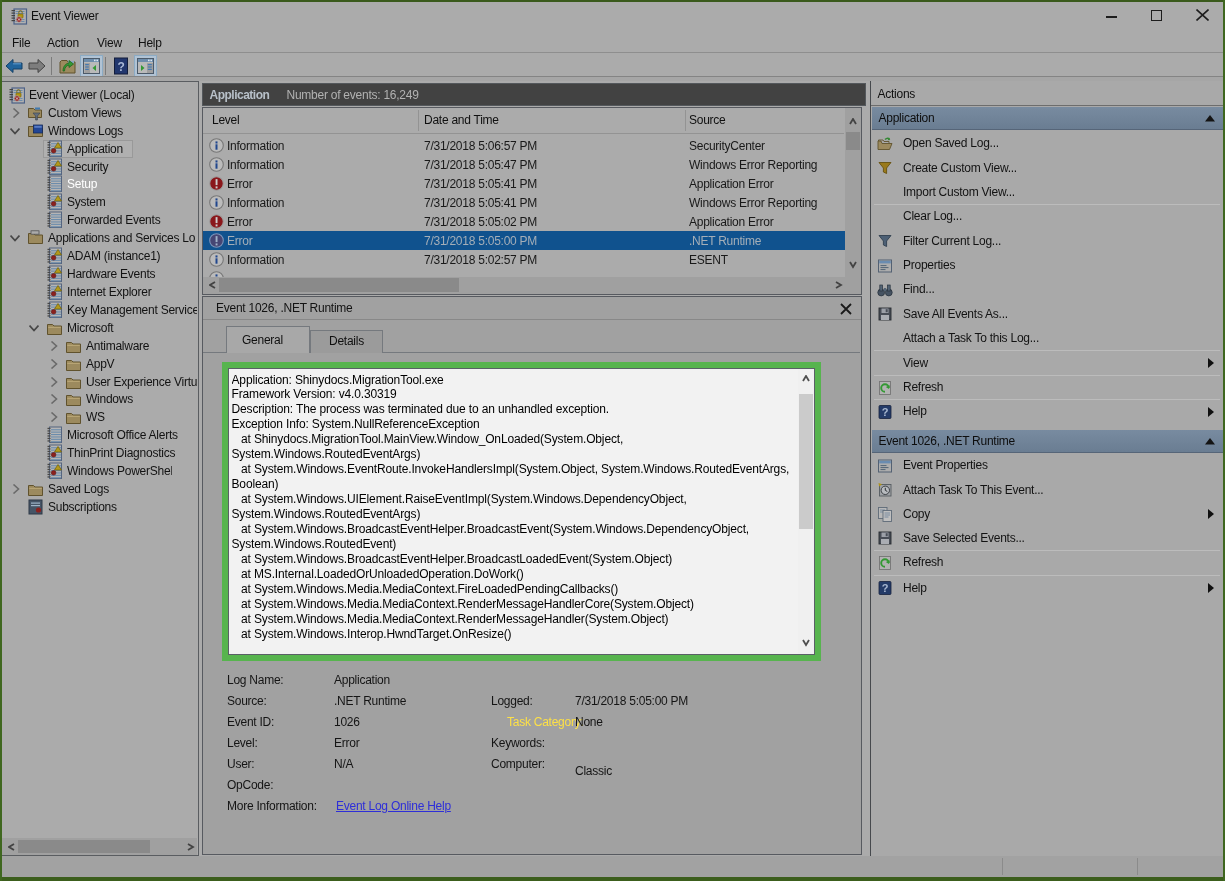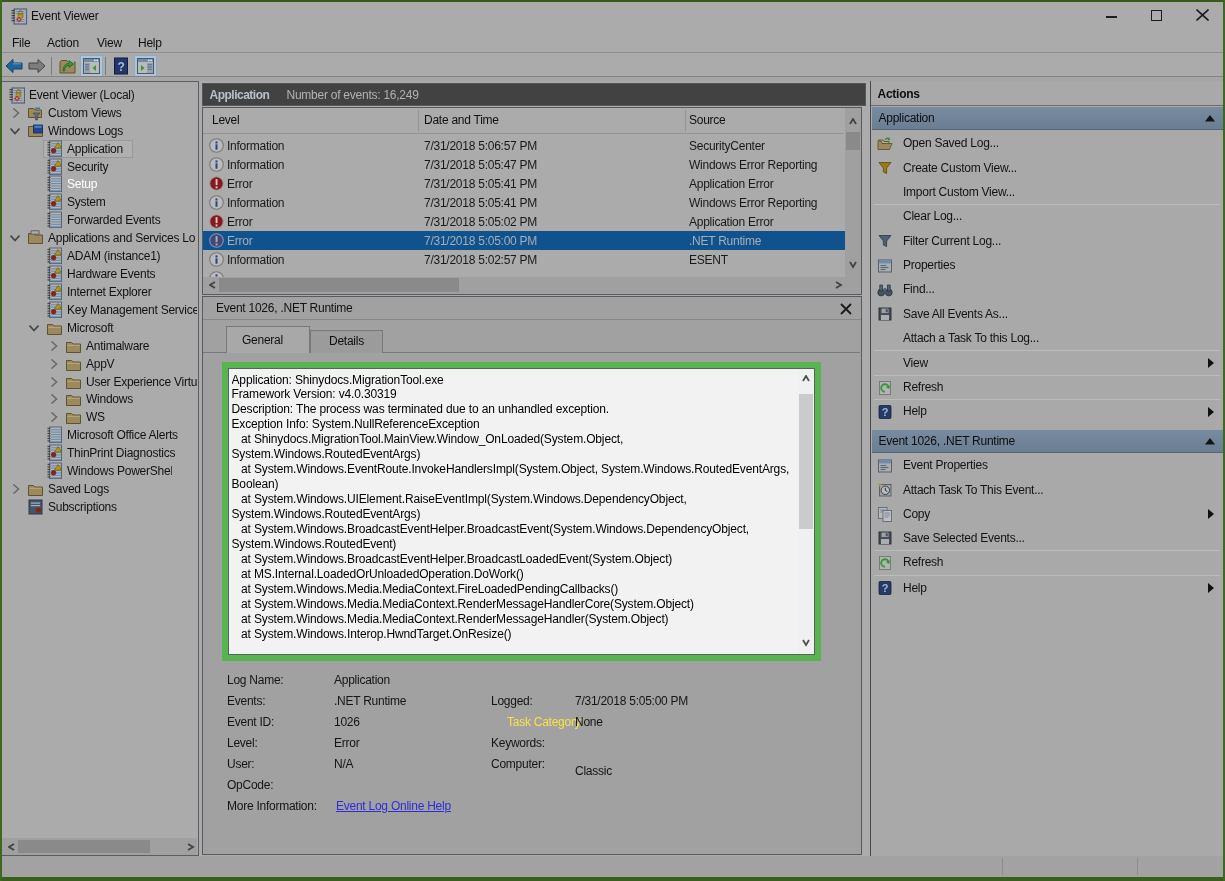--- a/index.html
+++ b/index.html
@@ -587,41 +587,41 @@
 <div class="abs" style="left:797.5px;top:369px;width:16px;height:285px;background:#f0f0f0"></div>
 <svg style="position:absolute;left:801.5px;top:375px" width="8" height="8" viewBox="0 0 8 8">
     <path d="M1 6 L4.0 1 L7 6" fill="none" stroke="#4f4f4f" stroke-width="1.8"></path>
   </svg>
 <div class="abs" style="left:798.5px;top:394px;width:14px;height:135px;background:#cbcbcb"></div>
 <svg style="position:absolute;left:801.5px;top:639px" width="8" height="8" viewBox="0 0 8 8">
     <path d="M1 1 L4.0 6 L7 1" fill="none" stroke="#4f4f4f" stroke-width="1.8"></path>
   </svg>
 <div class="abs" style="left:227px;top:673.0px;color:#151515">Log Name:</div>
 <div class="abs" style="left:334px;top:673.0px;color:#151515">Application</div>
-<div class="abs" style="left:227px;top:694.0px;color:#151515">Events:</div>
+<div class="abs" style="left:227px;top:694.0px;color:#151515">Source:</div>
 <div class="abs" style="left:334px;top:694.0px;color:#151515">.NET Runtime</div>
 <div class="abs" style="left:491px;top:694.0px;color:#151515">Logged:</div>
 <div class="abs" style="left:575px;top:694.0px;color:#151515">7/31/2018 5:05:00 PM</div>
 <div class="abs" style="left:227px;top:715.0px;color:#151515">Event ID:</div>
 <div class="abs" style="left:334px;top:715.0px;color:#151515">1026</div>
 <div class="abs" style="left:507px;top:715.0px;color:#fde047">Task Category:</div>
 <div class="abs" style="left:575px;top:715.0px;color:#151515">None</div>
 <div class="abs" style="left:227px;top:736.0px;color:#151515">Level:</div>
 <div class="abs" style="left:334px;top:736.0px;color:#151515">Error</div>
 <div class="abs" style="left:491px;top:736.0px;color:#151515">Keywords:</div>
 <div class="abs" style="left:575px;top:764px;color:#151515">Classic</div>
 <div class="abs" style="left:227px;top:757.0px;color:#151515">User:</div>
 <div class="abs" style="left:334px;top:757.0px;color:#151515">N/A</div>
 <div class="abs" style="left:491px;top:757.0px;color:#151515">Computer:</div>
 <div class="abs" style="left:227px;top:778.0px;color:#151515">OpCode:</div>
 <div class="abs" style="left:227px;top:799px;color:#151515">More Information:</div>
 <div class="abs" style="left:336px;top:799px;color:#2e2ed8;text-decoration:underline">Event Log Online Help</div>
 <div class="abs" style="left:869.8px;top:81px;width:1px;height:774.5px;background:#46494d"></div>
 <div class="abs" style="left:870.8px;top:81px;width:352.2px;height:774.5px;background:#a9a9a9"></div>
-<div class="abs" style="left:877.5px;top:86.5px;font-weight:bold;color:#0f0f0f">Actions</div>
+<div class="abs" style="left:877.5px;top:86.5px;font-weight:normal;color:#0f0f0f">Actions</div>
 <div class="abs" style="left:870.8px;top:104.5px;width:352.2px;height:1px;background:#6d6d6d"></div>
 <div class="abs" style="left:871.5px;top:106.5px;width:351.5px;height:23px;background:linear-gradient(#788ba0,#6a7d92);border-bottom:1px solid #566578">
     <span style="position:absolute;left:7px;top:4px;color:#0e0e0e">Application</span>
     <svg style="position:absolute;right:8px;top:8px" width="10" height="7" viewBox="0 0 10 7">
       <path d="M0 6.5 L5 0 L10 6.5 Z" fill="#141414"></path>
     </svg>
   </div>
 <svg style="position:absolute;left:877px;top:135.5px" width="16" height="16" viewBox="0 0 16 16">
     <path d="M1 5 L1 13.5 L12.5 13.5 L15 7.5 L5 7.5 L4 5 Z" fill="#9c8a5e" stroke="#60522d" stroke-width="0.9"></path>
     <path d="M1.5 5 L1.5 4 L6 4 L7 5.5 L12 5.5 L12 7" fill="none" stroke="#60522d" stroke-width="0.9"></path>

